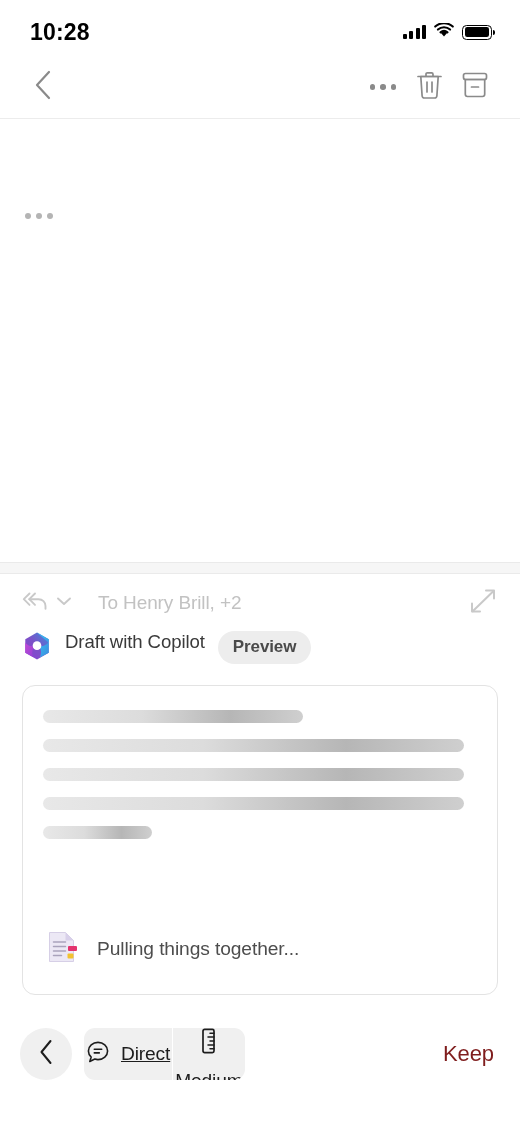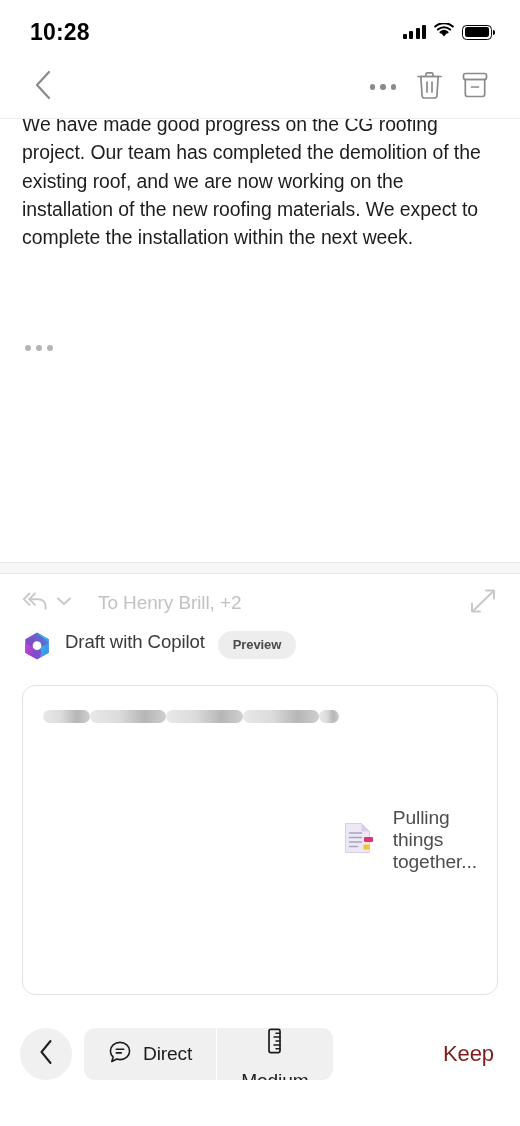--- a/index.html
+++ b/index.html
@@ -112,36 +112,36 @@
     gap: 13px;
   }
   .copilot-label {
     font-size: 18.6px;
     color: #3a3a3a;
     letter-spacing: -0.1px;
   }
   .preview-pill {
     background: #ededed;
     color: #4a4a4a;
-    font-size: 13px;
+    font-size: 17px;
     font-weight: bold;
     border-radius: 40px;
     padding: 6px 15px 7px;
     letter-spacing: -0.1px;
   }
 
   
   .draft-card {
     margin: 8px 22px 0;
     border: 1px solid #e3e3e3;
     border-radius: 13px;
     height: 310px;
     padding: 24px 20px 0;
     display: flex;
-    flex-direction: row;
+    flex-direction: column;
     background: #fff;
   }
   .skel { border-radius: 7px; height: 13px; margin-bottom: 16px; }
   .skel-grad { background: linear-gradient(90deg, #e8e8e8 0%, #dcdcdc 38%, #b6b6b6 72%, #cfcfcf 100%); }
   .card-spacer { flex: 1; }
   .status-row {
     display: flex;
     align-items: center;
     gap: 16px;
     padding-bottom: 24px;
@@ -171,24 +171,25 @@
   }
   .seg-group {
     display: flex;
     background: #f0f0f0;
     border-radius: 11px;
     height: 52px;
     overflow: hidden;
   }
   .seg {
     display: flex; align-items: center; gap: 11px;
-    padding: 0 24px;
+    padding: 0 2px;
     font-size: 19.2px;
     color: #1d1d1d;
     letter-spacing: -0.15px;
+    text-decoration: underline;
   }
   .seg + .seg { border-left: 1px solid #ffffff; flex-direction: column; }
   .keep-btn {
     margin-left: auto;
     font-size: 22px;
     color: #7f1d1d;
     letter-spacing: -0.1px;
     padding-right: 4px;
   }
 </style>
@@ -249,21 +250,20 @@
       <svg width="28" height="28" viewBox="0 0 28 28">
         <rect x="2.5" y="2.5" width="23" height="6" rx="2" stroke="#8a8a8a" stroke-width="1.7" fill="none"></rect>
         <path d="M4.3 8.5h19.4v14.8c0 1.2-1 2.2-2.2 2.2H6.5c-1.2 0-2.2-1-2.2-2.2Z" stroke="#8a8a8a" stroke-width="1.7" fill="none"></path>
         <path d="M10.5 16h7" stroke="#8a8a8a" stroke-width="1.7" stroke-linecap="round"></path>
       </svg>
     </span>
   </div>
 </div>
 
 <div class="mailbody">
-  <p class="para-clip">We have made good progress on the CG roofing project. Our team has completed the demolition of the existing roof, and we are now working on the installation of the new roofing materials. We expect to complete the installation within the next week.</p>
   <div class="para-gap"></div>
   <div class="para-gap"></div>
   <div class="body-dots">
     <i></i>
       <i></i>
       <i></i>
   </div>
 </div>
 
 <div class="band"></div>

